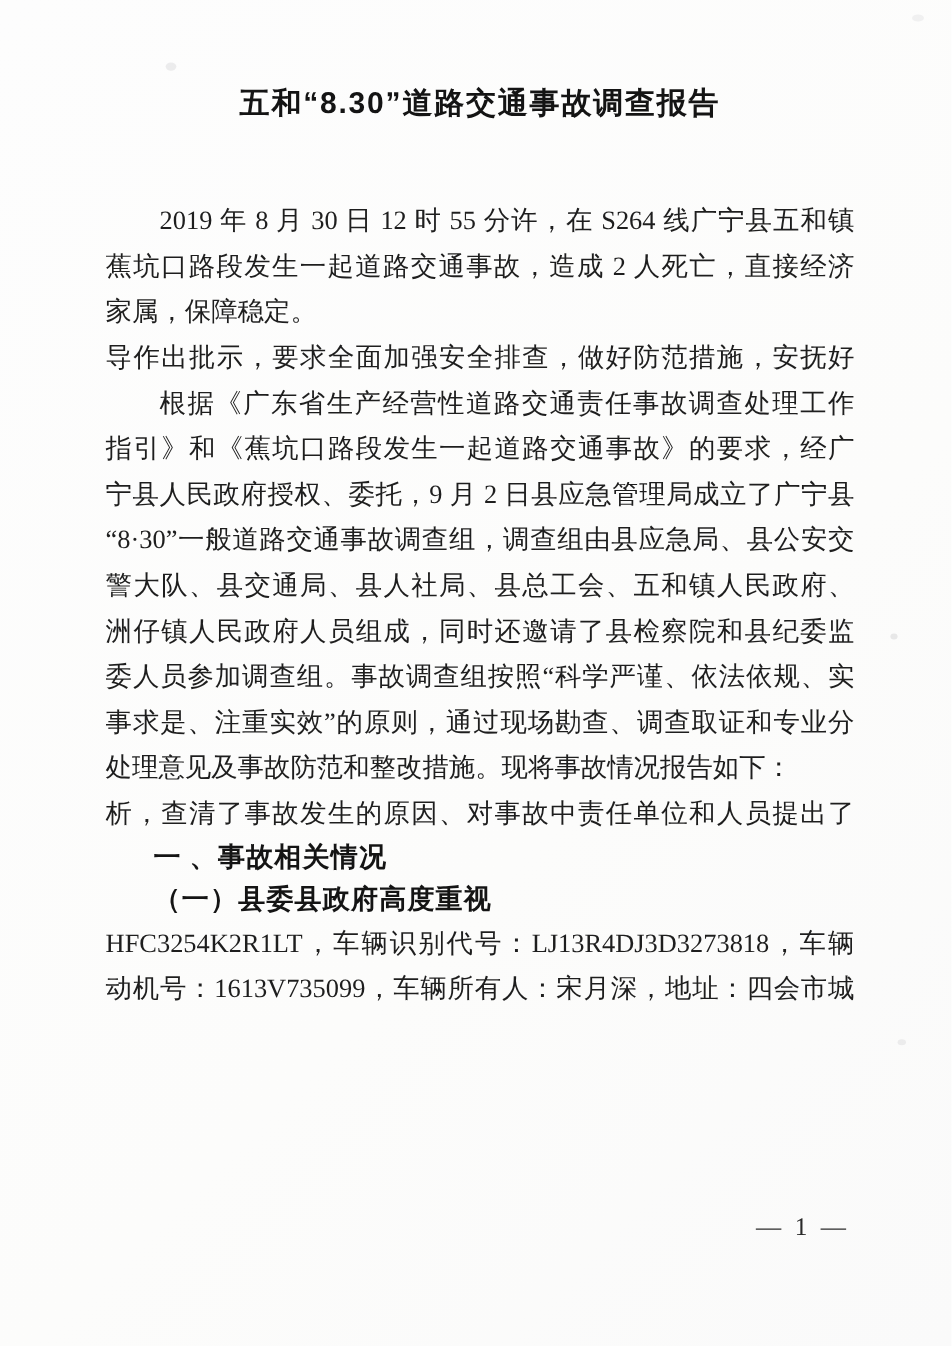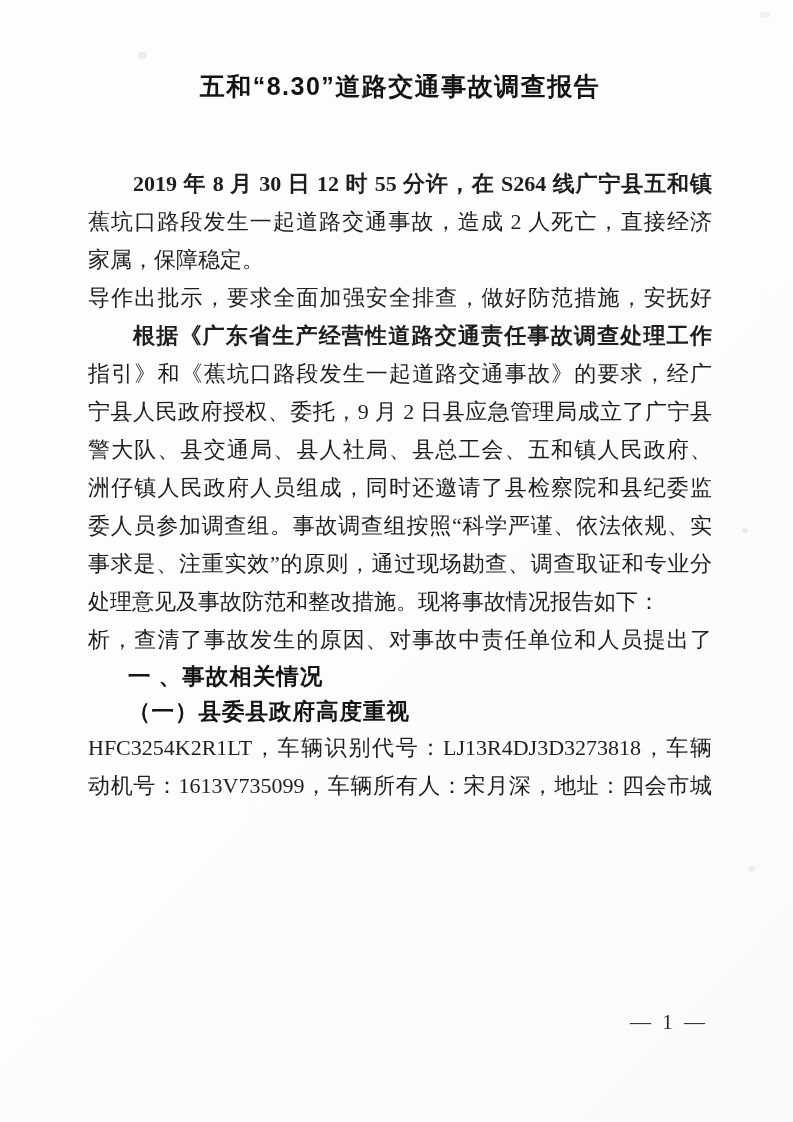--- a/index.html
+++ b/index.html
@@ -38,27 +38,26 @@
   .line {
     font-size: 22px;
     height: 38px;
     line-height: 38px;
     text-align: justify;
     text-align-last: justify;
     overflow: hidden;
   }
   .line.first {
     text-indent: 45px;
-    font-weight: bold;
   }
   .line.end {
     text-align-last: left;
   }
   .heading {
-    font-family: Liberation Sans, sans-serif;
+    font-family: Liberation Serif, serif;
     font-weight: 700;
     font-size: 22.5px;
     height: 35px;
     line-height: 35px;
     padding-left: 40px;
     text-align: left;
     text-align-last: left;
     color: #141414;
     letter-spacing: 1px;
   }
@@ -103,20 +102,21 @@
         <div class="line first">2019 年 8 月 30 日 12 时 55 分许，在 S264 线广宁县五和镇</div>
         <div class="line">蕉坑口路段发生一起道路交通事故，造成 2 人死亡，直接经济</div>
         <div class="line end">家属，保障稳定。</div>
         <div class="line">导作出批示，要求全面加强安全排查，做好防范措施，安抚好</div>
       </div>
 
       <div>
         <div class="line first">根据《广东省生产经营性道路交通责任事故调查处理工作</div>
         <div class="line">指引》和《蕉坑口路段发生一起道路交通事故》的要求，经广</div>
         <div class="line">宁县人民政府授权、委托，9 月 2 日县应急管理局成立了广宁县</div>
+        <div class="line">“8·30”一般道路交通事故调查组，调查组由县应急局、县公安交</div>
         <div class="line">警大队、县交通局、县人社局、县总工会、五和镇人民政府、</div>
         <div class="line">洲仔镇人民政府人员组成，同时还邀请了县检察院和县纪委监</div>
         <div class="line">委人员参加调查组。事故调查组按照“科学严谨、依法依规、实</div>
         <div class="line">事求是、注重实效”的原则，通过现场勘查、调查取证和专业分</div>
         <div class="line end">处理意见及事故防范和整改措施。现将事故情况报告如下：</div>
         <div class="line">析，查清了事故发生的原因、对事故中责任单位和人员提出了</div>
       </div>
 
       <div class="heading">一 、事故相关情况</div>
 

